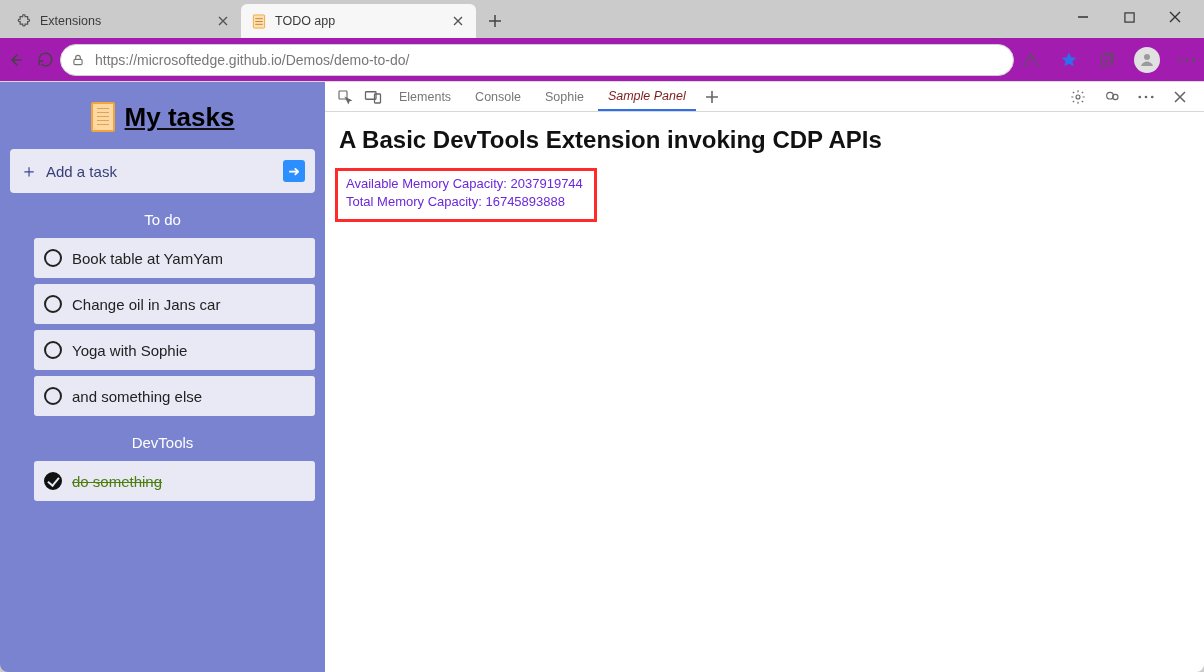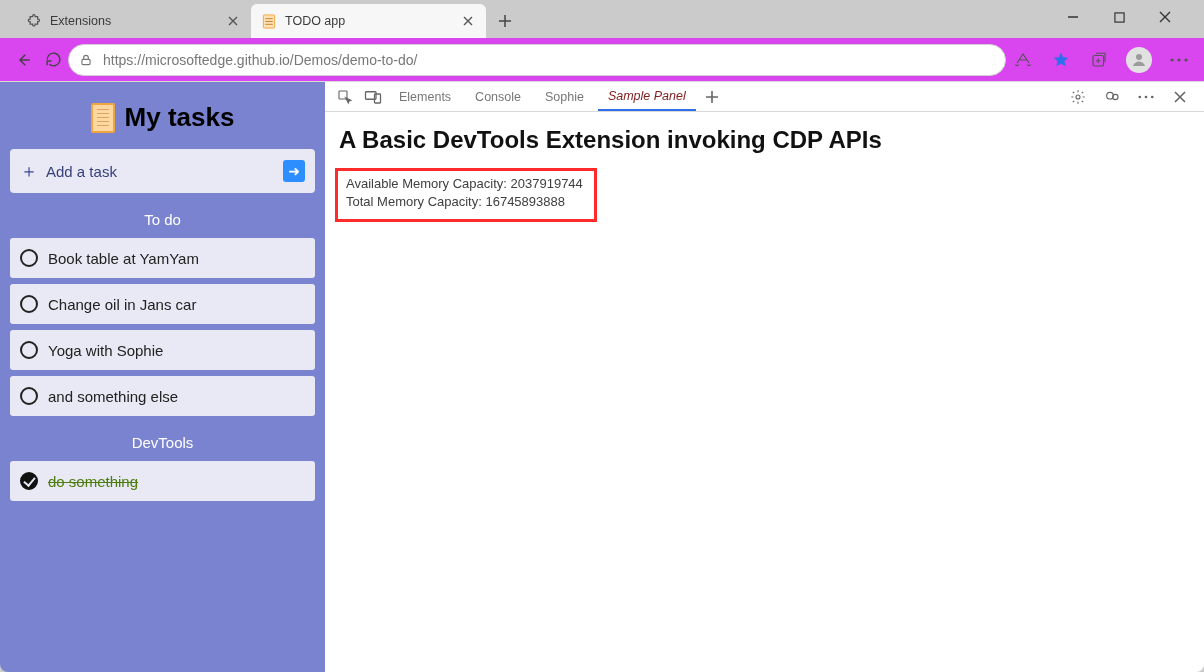--- a/index.html
+++ b/index.html
@@ -6,21 +6,21 @@
     html, body { width: 1204px; height: 672px; overflow: hidden; background: #cbcbcb; }
 
     
     .window {
       width: 1204px; height: 672px; background: #cbcbcb;
       display: flex; flex-direction: column; border-radius: 8px; overflow: hidden;
     }
 
     
     .tabstrip {
-      height: 38px; display: flex; align-items: flex-end; padding: 0 16px;
+      height: 38px; display: flex; align-items: flex-end; padding: 0 6px;
       background: #cbcbcb;
     }
     .tab {
       height: 34px; min-width: 235px; display: flex; align-items: center;
       padding: 0 10px; border-radius: 6px 6px 0 0; font-size: 12.5px;
       color: #3b3b3b; gap: 8px; cursor: pointer;
     }
     .tab.inactive { background: transparent; }
     .tab.active { background: #f7f7f7; }
     .tab .fav { width: 16px; height: 16px; display: flex; align-items: center; justify-content: center; }
@@ -33,22 +33,22 @@
     .win-controls {
       margin-left: auto; display: flex; gap: 0; align-self: flex-start; padding-top: 2px;
     }
     .win-btn {
       width: 46px; height: 30px; display: flex; align-items: center;
       justify-content: center; color: #333;
     }
 
     
     .addrbar {
-      height: 44px; background: #d946ef; display: flex; align-items: center;
-      padding: 0 8px; gap: 0; border-bottom: 1px solid #d9d9d9;
+      height: 44px; background: #a21caf; display: flex; align-items: center;
+      padding: 0 0; gap: 0; border-bottom: 1px solid #d9d9d9;
     }
     .nav-btn { width: 30px; height: 30px; display: flex; align-items: center; justify-content: center; color: #555; }
     .omnibox {
       flex: 1; height: 32px; background: #fff; border: 1px solid #cfcfcf;
       border-radius: 16px; display: flex; align-items: center; padding: 0 10px;
       font-size: 14px; color: #777; gap: 10px;
     }
     .omnibox .url { color: #777; }
     .omnibox .url .host { color: #777; }
     .omnibox .url .path { color: #777; }
@@ -58,21 +58,21 @@
     .star-fav { color: #2F6FEB;}
 
     
     .content { flex: 1; display: flex; min-height: 0; }
 
     
     .app-panel {
       width: 325px; background: #7983cf; padding: 10px 10px; color: #111;
       display: flex; flex-direction: column; gap: 10px;
     }
-    .app-title { display: flex; align-items: flex-end; justify-content: center; gap: 10px; margin: 10px 0 6px; }
+    .app-title { display: flex; align-items: flex-start; justify-content: center; gap: 10px; margin: 10px 0 6px; text-decoration: underline; }
     .app-title .t-icon {
       width: 24px; height: 30px; background: #ffd7a1; border: 2px solid #f0a640;
       border-radius: 2px; position: relative;
     }
     .app-title .t-icon::before {
       content: ""; position: absolute; left: 4px; right: 4px; top: 4px; bottom: 4px;
       background: repeating-linear-gradient(#c28131 0 1px, transparent 1px 4px);
       opacity: .6;
     }
     .app-title h1 { font-size: 26px; font-weight: 700; color: #000; }
@@ -88,21 +88,21 @@
       border-radius: 3px; color: #fff; display: flex; align-items: center;
       justify-content: center; font-size: 14px;
     }
 
     .section-label { text-align: center; font-size: 15px; color: #ffffff; margin-top: 8px; }
 
     .task-list { display: flex; flex-direction: column; gap: 6px; }
     .task {
       background: #e8e9f4; border-radius: 3px; height: 40px;
       display: flex; align-items: center; gap: 10px; padding: 0 10px;
-      font-size: 15px; color: #222;
+      font-size: 15px; color: #222; margin-left: 24px;
     }
     .task .ring { width: 18px; height: 18px; border: 2px solid #222; border-radius: 50%; }
     .task.done .ring { background: #111; border-color: #111; position: relative; }
     .task.done .ring::after {
       content: ""; position: absolute; left: 4px; top: 1px; width: 5px; height: 9px;
       border-right: 2px solid #e8e9f4; border-bottom: 2px solid #e8e9f4;
       transform: rotate(40deg);
     }
     .task.done .label { text-decoration: line-through; color: #4d7c0f; }
 
@@ -115,21 +115,21 @@
       border-bottom: 1px solid #d8d8d8; font-size: 12.5px; color: #777; gap: 4px;
     }
     .dt-ic { width: 24px; height: 24px; display: flex; align-items: center; justify-content: center; color: #666; }
     .dt-tab { padding: 6px 10px; cursor: pointer; color: #777; }
     .dt-tab.active { color: #7f1d1d; border-bottom: 2px solid #2F6FEB; font-style: italic; }
     .dt-right { margin-left: auto; display: flex; align-items: center; gap: 10px; padding-right: 4px; }
     .dt-body { padding: 14px 14px; }
     .dt-body h2 { font-size: 24px; font-weight: 800; color: #111; margin-bottom: 14px; }
     .mem-box {
       border: 3px solid #ff2a2a; padding: 4px 8px 8px 8px;
-      font-size: 13px; color: #404040; width: 262px; line-height: 1.4;
+      font-size: 13px; color: #6d28d9; width: 262px; line-height: 1.4;
       position: relative; left: -4px;
     }
 
     
     svg { display: block; }
   </style>
 </head>
 <body>
 
 <div class="window">

